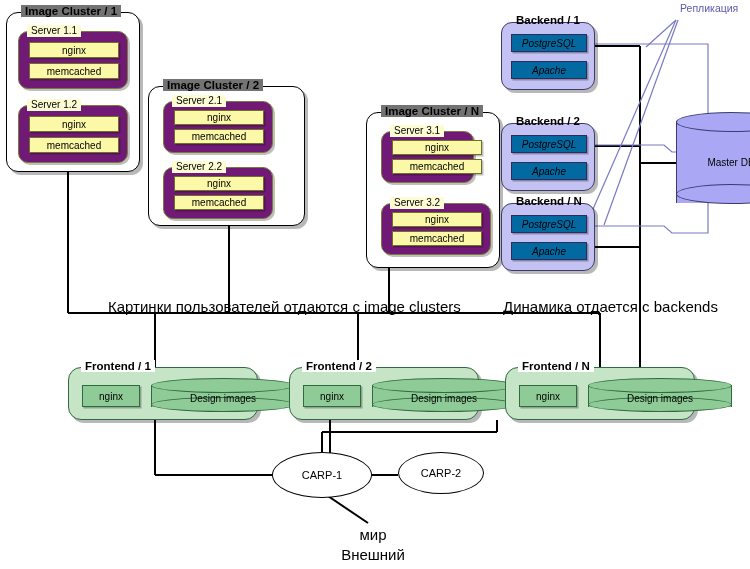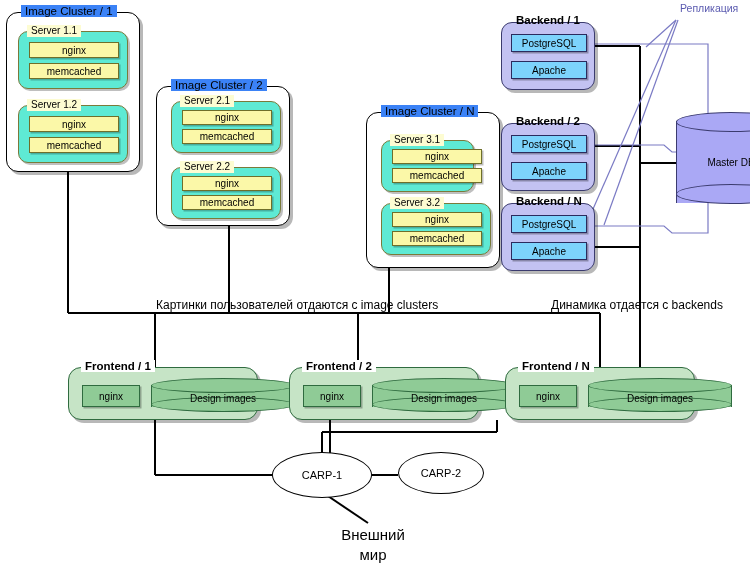--- a/index.html
+++ b/index.html
@@ -5,63 +5,63 @@
   html,body{margin:0;padding:0;background:#ffffff;}
   body{width:750px;height:569px;position:relative;overflow:hidden;
        font-family:"Liberation Sans","DejaVu Sans",sans-serif;}
   #stage{position:absolute;left:0;top:0;width:750px;height:569px;}
   svg.wires{position:absolute;left:0;top:0;width:750px;height:569px;pointer-events:none;}
 
   
   .group{position:absolute;box-sizing:border-box;border:1.4px solid #000;
          border-radius:12px;background:#fff;}
   .group.shadowed{box-shadow:3px 3px 0 rgba(0,0,0,.28);}
-  .grp-title{position:absolute;top:-8px;left:14px;background:#3b82f6;
-             padding:0 4px;font-size:11.5px;font-weight:normal;color:#000;
+  .grp-title{position:absolute;top:-8px;left:14px;background:#737373;
+             padding:0 4px;font-size:11.5px;font-weight:bold;color:#000;
              white-space:nowrap;line-height:12px;}
 
   
   .server{position:absolute;box-sizing:border-box;border:1.2px solid #7a7a3a;
-          border-radius:10px;background:#5eead4;
+          border-radius:10px;background:#701a75;
           box-shadow:2px 2px 0 rgba(0,0,0,.25);}
   .server .grp-title{background:#fdfcd2;font-weight:normal;font-size:10px;
                      top:-7px;left:8px;}
   .svc{position:absolute;box-sizing:border-box;border:1.1px solid #6f6f2a;
        background:#fbf8a8;color:#000;font-size:10px;text-align:center;
        box-shadow:1.5px 1.5px 0 rgba(0,0,0,.25);
        display:flex;align-items:center;justify-content:center;}
 
   
   .backend{position:absolute;box-sizing:border-box;border:1.3px solid #3b3b6e;
            border-radius:11px;background:#c3c2f2;
            box-shadow:3px 3px 0 rgba(0,0,0,.28);}
   .backend .grp-title{background:transparent;font-weight:bold;font-size:11.5px;
                       top:-9px;left:10px;color:#000;}
   .bsvc{position:absolute;box-sizing:border-box;border:1.2px solid #2b2b5e;
-        background:#7dd3fc;color:#000;font-size:10px;text-align:center;
+        background:#0369a1;color:#000;font-size:10px;text-align:center;
         box-shadow:1.5px 1.5px 0 rgba(0,0,0,.3);
-        display:flex;align-items:center;justify-content:center;}
+        display:flex;align-items:center;justify-content:center;font-style:italic;}
 
   
   .frontend{position:absolute;box-sizing:border-box;border:1.3px solid #2f6b3f;
             border-radius:13px;background:#c6e4c6;
             box-shadow:3px 3px 0 rgba(0,0,0,.28);}
   .frontend .grp-title{background:#fff;font-weight:bold;font-size:11.5px;top:-8px;left:12px;}
   .fsvc{position:absolute;box-sizing:border-box;border:1.2px solid #2f6b3f;
         background:#8fcb96;color:#000;font-size:10px;text-align:center;
         box-shadow:1.5px 1.5px 0 rgba(0,0,0,.28);
         display:flex;align-items:center;justify-content:center;}
 
   
   .cyl{position:absolute;padding-left:48px;}
   .cyl .body{position:absolute;left:0;right:0;box-sizing:border-box;}
   .cyl .lbl{position:absolute;left:0;right:0;text-align:center;font-size:10px;color:#000;}
 
   
-  .note{position:absolute;font-size:12px;color:#000;white-space:nowrap;margin-left:48px;}
+  .note{position:absolute;font-size:15px;color:#000;white-space:nowrap;}
   .replnote{position:absolute;font-size:10.5px;color:#5b5bb0;white-space:nowrap;}
   .bigtext{position:absolute;font-size:15px;color:#000;text-align:center;line-height:20px;}
 
   
   .carp{position:absolute;box-sizing:border-box;border:1.3px solid #000;
         border-radius:50%;background:#fff;color:#000;font-size:11px;
         display:flex;align-items:center;justify-content:center;}
 </style>
 </head>
 <body>
@@ -116,37 +116,37 @@
       <div class="svc" style="left:10px;top:10px;width:90px;height:16px;">nginx</div>
       <div class="svc" style="left:10px;top:31px;width:90px;height:16px;">memcached</div>
     </div>
     <div class="server" style="left:11px;top:92px;width:110px;height:58px;">
       <div class="grp-title">Server 1.2</div>
       <div class="svc" style="left:10px;top:10px;width:90px;height:16px;">nginx</div>
       <div class="svc" style="left:10px;top:31px;width:90px;height:16px;">memcached</div>
     </div>
   </div>
 
-  <div class="group shadowed" style="left:156px;top:86px;width:134px;height:140px;">
+  <div class="group shadowed" style="left:148px;top:86px;width:157px;height:140px;">
     <div class="grp-title">Image Cluster / 2</div>
     <div class="server" style="left:14px;top:14px;width:110px;height:52px;">
       <div class="grp-title">Server 2.1</div>
       <div class="svc" style="left:10px;top:8px;width:90px;height:15px;">nginx</div>
       <div class="svc" style="left:10px;top:27px;width:90px;height:15px;">memcached</div>
     </div>
     <div class="server" style="left:14px;top:80px;width:110px;height:52px;">
       <div class="grp-title">Server 2.2</div>
       <div class="svc" style="left:10px;top:8px;width:90px;height:15px;">nginx</div>
       <div class="svc" style="left:10px;top:27px;width:90px;height:15px;">memcached</div>
     </div>
   </div>
 
   <div class="group shadowed" style="left:326px;top:112px;width:134px;height:156px;margin-left:40px;">
     <div class="grp-title">Image Cluster / N</div>
-    <div class="server" style="left:14px;top:27px;width:93px;height:52px;">
+    <div class="server" style="left:14px;top:18px;width:93px;height:52px;">
       <div class="grp-title">Server 3.1</div>
       <div class="svc" style="left:10px;top:8px;width:90px;height:15px;">nginx</div>
       <div class="svc" style="left:10px;top:27px;width:90px;height:15px;">memcached</div>
     </div>
     <div class="server" style="left:14px;top:90px;width:110px;height:52px;">
       <div class="grp-title">Server 3.2</div>
       <div class="svc" style="left:10px;top:8px;width:90px;height:15px;">nginx</div>
       <div class="svc" style="left:10px;top:27px;width:90px;height:15px;">memcached</div>
     </div>
   </div>
@@ -210,17 +210,17 @@
       <div class="body" style="top:19px;height:15px;border:1.2px solid #2f6b3f;border-radius:50%;background:#8fcb96;"></div>
       <div class="body" style="top:0px;height:15px;border:1.2px solid #2f6b3f;border-radius:50%;background:#8fcb96;"></div>
       <div class="lbl" style="top:15px;">Design images</div>
     </div>
   </div>
 
   <div class="carp" style="left:272px;top:452px;width:100px;height:46px;">CARP-1</div>
   <div class="carp" style="left:398px;top:452px;width:86px;height:42px;">CARP-2</div>
 
   <div class="bigtext" style="left:318px;top:525px;width:110px;">
+    <div>мир</div>
     <div>Внешний</div>
-    <div>мир</div>
   </div>
 
 </div>
 
 </body></html>

